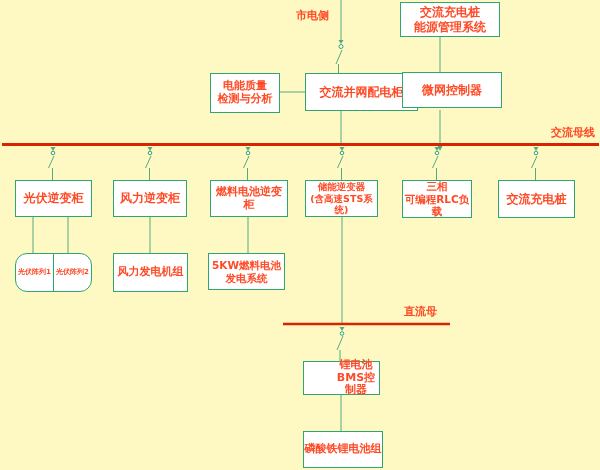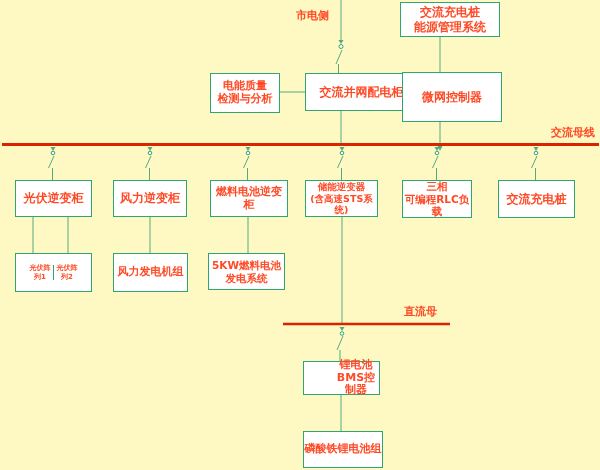--- a/index.html
+++ b/index.html
@@ -12,21 +12,21 @@
     position:absolute;box-sizing:border-box;
     border:1.5px solid #2fa571;background:#fff;
     display:flex;align-items:center;justify-content:center;text-align:center;
     color:#ff4a26;font-weight:bold;font-size:12px;line-height:1.18;
   }
   .node span{white-space:pre-line;display:block;}
   .floatlabel{
     position:absolute;color:#ff4a26;font-weight:bold;font-size:11px;
     white-space:nowrap;
   }
-  .cells{padding:11px;}
+  .cells{padding:0;border-radius:12px;}
   .cell{
     flex:1;height:100%;display:flex;align-items:center;justify-content:center;
     font-size:7px;letter-spacing:0;color:#ff4a26;font-weight:bold;
   }
   .cell.first{border-right:1.5px solid #2fa571;}
   .ess{font-size:9.5px;line-height:1.25;}
   .rlc{font-size:10.5px;}
   .fcsys{font-size:10.5px;}
   .bms{font-size:11px;padding-left:29px;}
 </style>
@@ -106,21 +106,21 @@
 
   <div class="node" style="left:210px;top:73px;width:70px;height:40px;font-size:11px;">
     <span>电能质量
 检测与分析</span>
   </div>
 
   <div class="node" style="left:305px;top:73px;width:113px;height:38px;">
     <span>交流并网配电柜</span>
   </div>
 
-  <div class="node" style="left:402px;top:72px;width:100px;height:50px;">
+  <div class="node" style="left:402px;top:72px;width:100px;height:36px;">
     <span>微网控制器</span>
   </div>
 
   <div class="node" style="left:15px;top:180px;width:77px;height:37px;">
     <span>光伏逆变柜</span>
   </div>
 
   <div class="node" style="left:113px;top:180px;width:74px;height:37px;">
     <span>风力逆变柜</span>
   </div>

